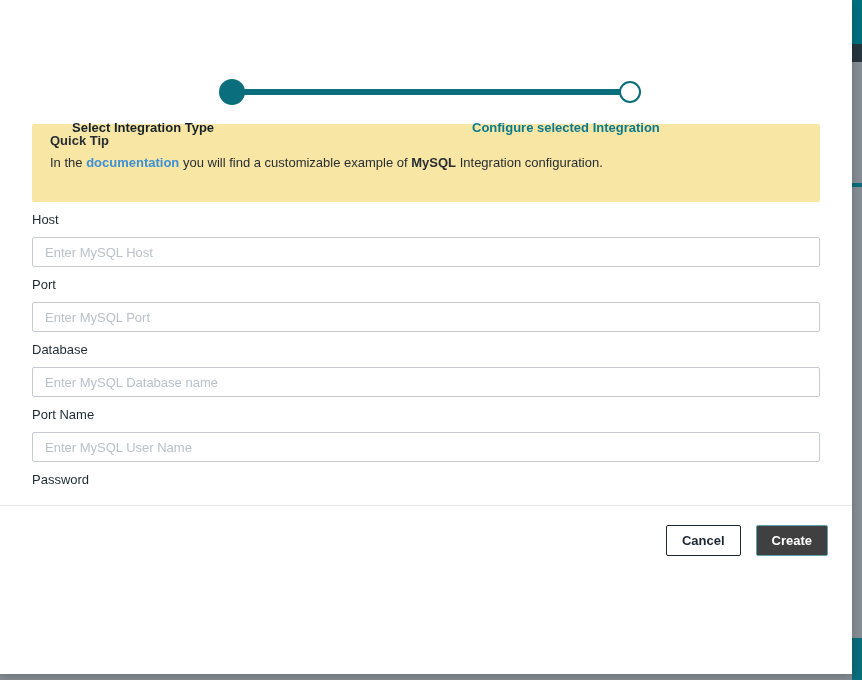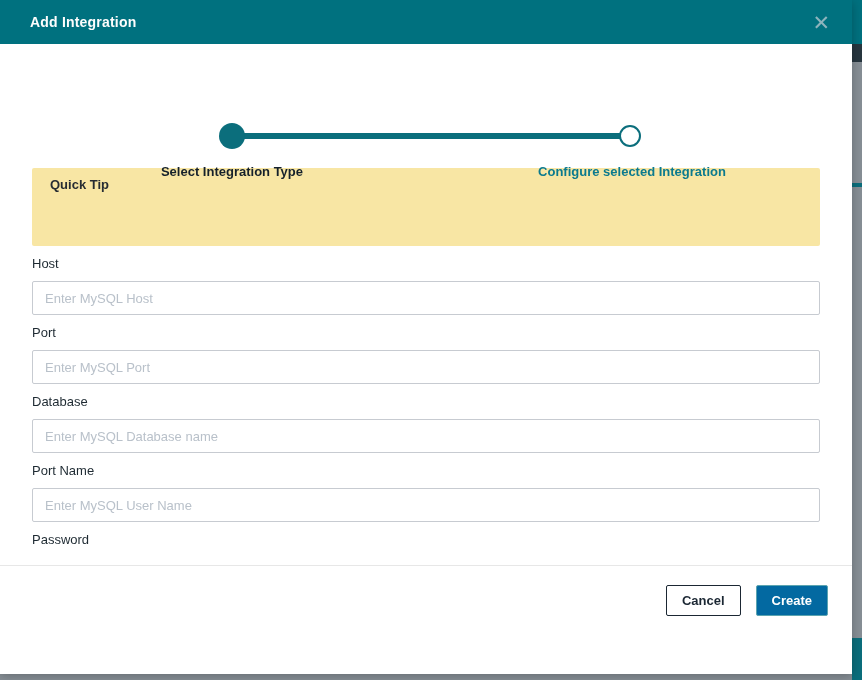--- a/index.html
+++ b/index.html
@@ -47,21 +47,21 @@
   }
   .step-dot-filled {
     position: absolute; left: 219px; top: 79px; width: 26px; height: 26px;
     border-radius: 50%; background: #0b6e7c;
   }
   .step-dot-open {
     position: absolute; left: 619px; top: 81px; width: 22px; height: 22px;
     border-radius: 50%; background: #ffffff; border: 2px solid #0b6e7c;
   }
   .step-label {
-    position: absolute; top: 120px; width: 320px; text-align: center;
+    position: absolute; top: 120px; width: 320px; text-align: left;
     font-size: 13px; font-weight: bold;
   }
   .step-label.first { left: 72px; color: #15212b; }
   .step-label.second { left: 472px; color: #0b7a8e; }
 
   
   .quick-tip {
     margin: 0 32px; height: 78px; background: #f8e6a4;
     border-radius: 2px; padding: 9px 18px;
     color: #272d33; font-size: 13px;
@@ -71,21 +71,21 @@
   .tip-link { color: #3d8fd6; font-weight: bold; text-decoration: none; cursor: pointer; }
   .tip-bold { font-weight: bold; }
 
   
   .form-area { padding: 0 32px; }
   .field { margin-top: 10px; }
   .field-label { display: block; font-size: 13px; color: #1e2a32; line-height: 16px; margin-bottom: 9px; }
   .field-input-row { display: flex; }
   .field-input {
     flex: 1; height: 30px; border: 1px solid #c7cbd1; border-radius: 2px;
-    padding: 16px 12px; font-size: 13px; color: #2a2e33; background: #ffffff;
+    padding: 4px 12px; font-size: 13px; color: #2a2e33; background: #ffffff;
     font-family: "Liberation Sans", sans-serif; outline: none;
   }
   .field-input::placeholder { color: #b9c1ca; opacity: 1; }
   .toggle-visibility-btn {
     width: 36px; height: 30px; border: 1px solid #c7cbd1; border-left: none;
     background: #f2f2f2; border-radius: 0 2px 2px 0; cursor: pointer;
     display: flex; align-items: center; justify-content: center;
   }
   .eye-off-svg { width: 15px; height: 15px; display: block; }
 
@@ -94,49 +94,46 @@
   .modal-footer {
     display: flex; justify-content: flex-end; align-items: center;
     gap: 15px; padding: 19px 24px 0 0;
   }
   .btn {
     height: 31px; font-size: 13px; font-weight: bold; border-radius: 2px;
     cursor: pointer; font-family: "Liberation Sans", sans-serif;
     padding: 0 15px;
   }
   .btn-cancel { background: #ffffff; border: 1px solid #1b2733; color: #1b2733; }
-  .btn-create { background: #0369a1; border: 1px solid #5ba4b0; color: #ffffff; }
+  .btn-create { background: #404040; border: 1px solid #5ba4b0; color: #ffffff; }
 </style>
 </head>
 <body>
 
 <div class="bg-strip">
   <div class="seg-header"></div>
   <div class="seg-dark"></div>
   <div class="seg-line"></div>
   <div class="seg-bottom"></div>
 </div>
 
 <div class="modal">
 
-  <div class="modal-header">
-    <span class="modal-title">Add Integration</span>
-    <button class="close-btn">✕</button>
-  </div>
 
   <div class="stepper">
     <div class="step-track"></div>
     <div class="step-dot-filled"></div>
     <div class="step-dot-open"></div>
     <div class="step-label first">Select Integration Type</div>
     <div class="step-label second">Configure selected Integration</div>
   </div>
 
   <div class="quick-tip">
     <div class="quick-tip-title">Quick Tip</div>
+    <div class="quick-tip-text"><span>In the </span><a class="tip-link">documentation</a><span> you will find a customizable example of </span><span class="tip-bold">MySQL</span><span> Integration configuration.</span></div>
   </div>
 
   <div class="form-area">
 
     <div class="field">
       <label class="field-label">Host</label>
       <div class="field-input-row">
         <input class="field-input" type="text" placeholder="Enter MySQL Host" style="">
       </div>
     </div>

